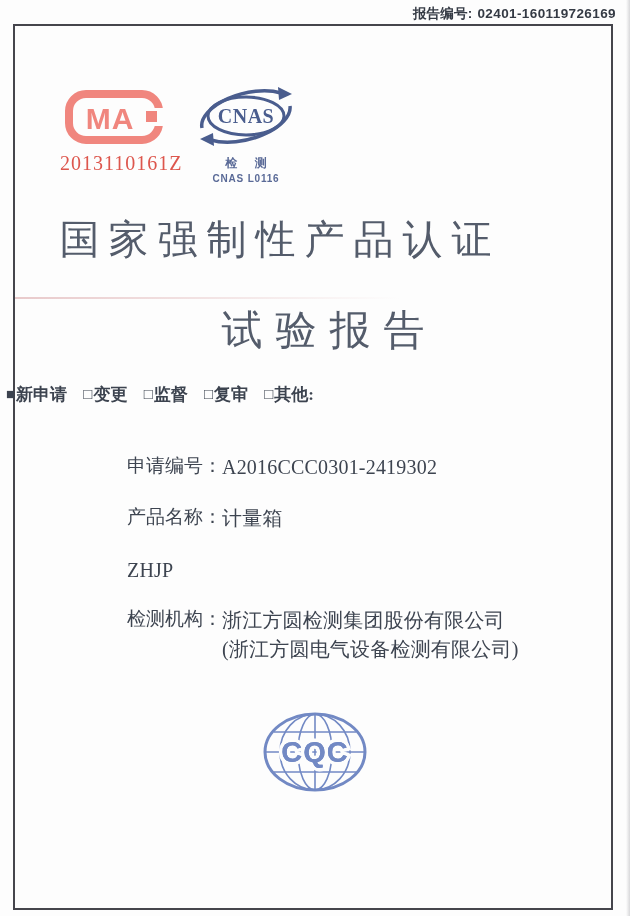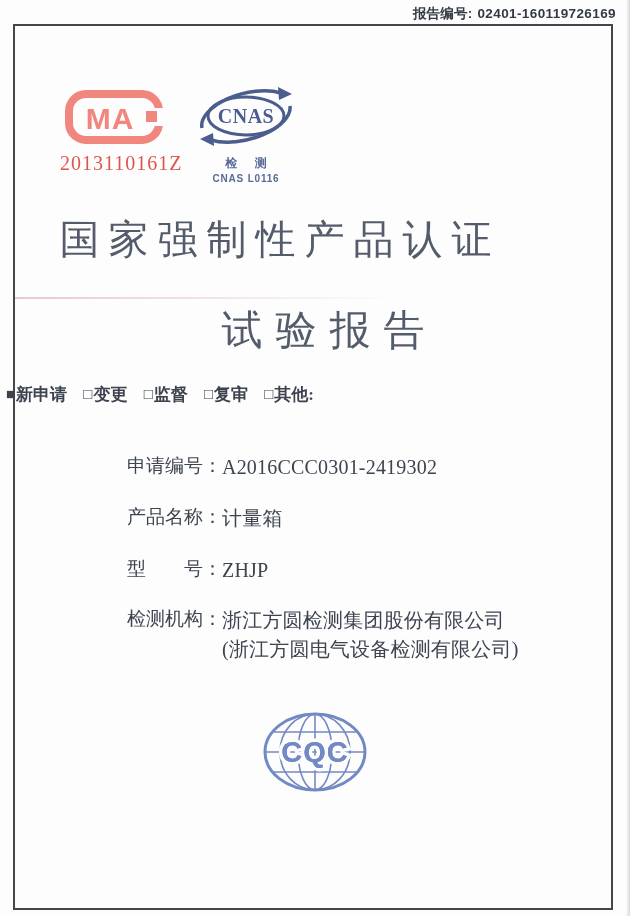--- a/index.html
+++ b/index.html
@@ -140,21 +140,20 @@
     <span class="form-label">申请编号：</span>
     <span class="form-value">A2016CCC0301-2419302</span>
   </div>
 
   <div class="form-row row-2">
     <span class="form-label">产品名称：</span>
     <span class="form-value">计量箱</span>
   </div>
 
   <div class="form-row row-3">
-    <span class="form-label">型　　号：</span>
     <span class="form-value">ZHJP</span>
   </div>
 
   <div class="form-row row-4">
     <span class="form-label">检测机构：</span>
     <span class="form-value">
       <div>浙江方圆检测集团股份有限公司</div>
       <div>(浙江方圆电气设备检测有限公司)</div>
     </span>
   </div>

